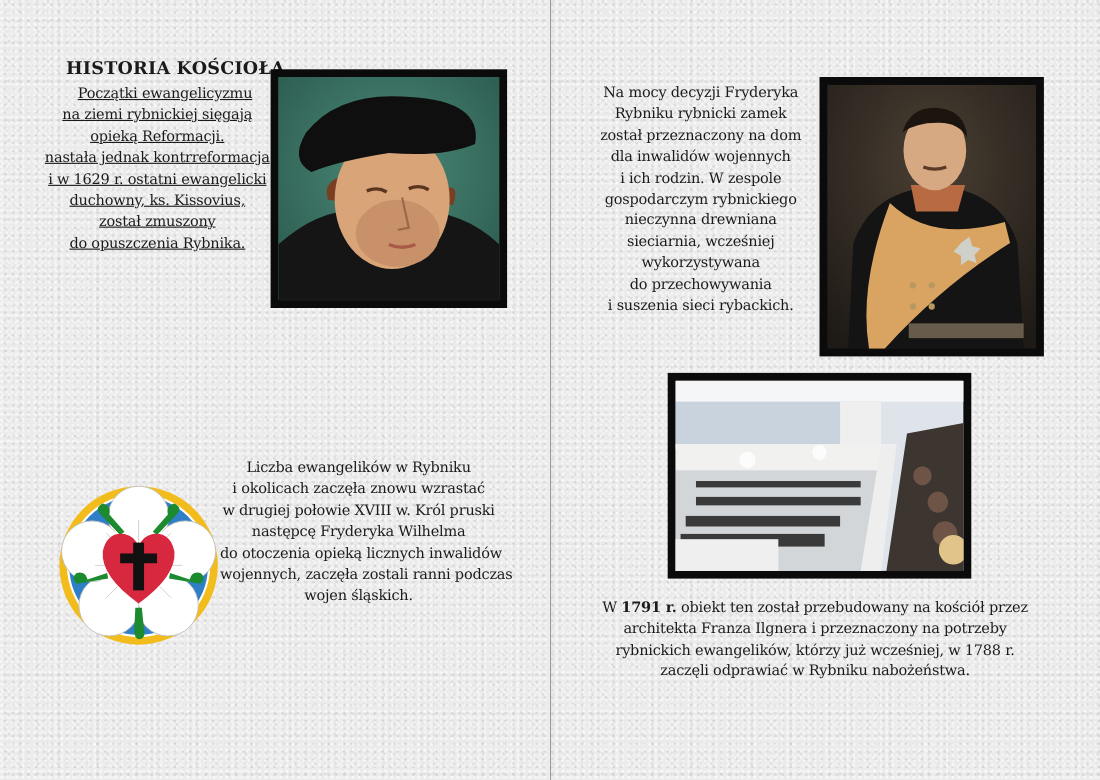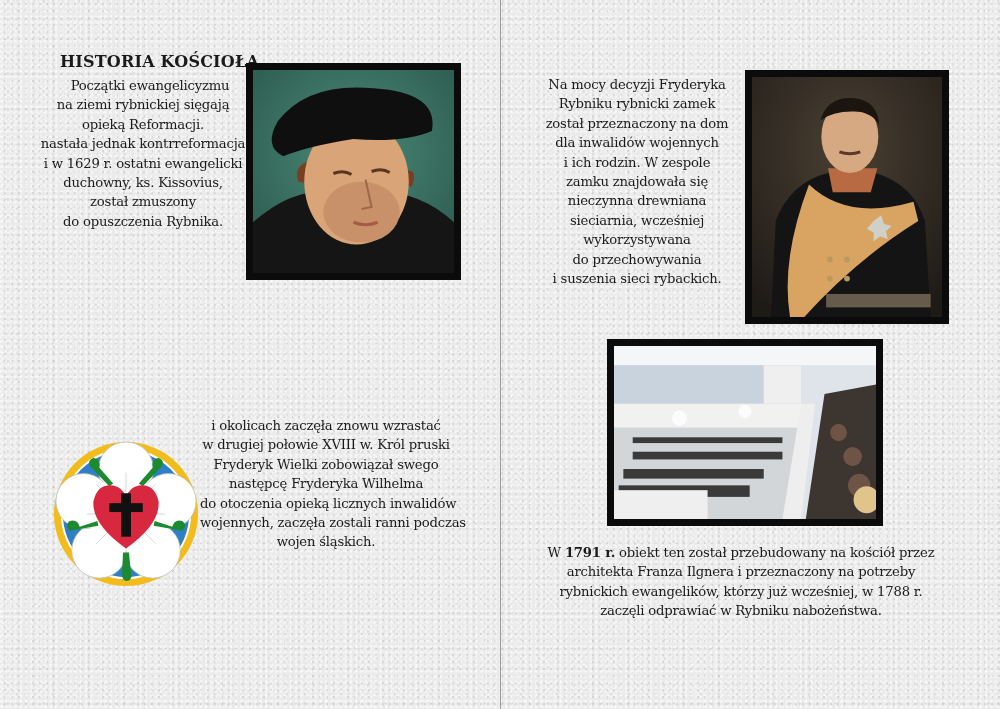--- a/index.html
+++ b/index.html
@@ -31,21 +31,21 @@
   </style>
 </head>
 <body>
 
 <div class="fold"></div>
 
 <section class="page page-left">
 
   <div class="title">HISTORIA KOŚCIOŁA</div>
 
-  <div class="txt" style="left:38px; top:76px; width:210px;">
+  <div class="txt" style="left:38px; top:76px; width:210px;text-decoration:underline;">
     <span class="line" style="padding-left:14px">Początki ewangelicyzmu</span>
     <span class="line">na ziemi rybnickiej sięgają</span>
     <span class="line">opieką Reformacji.</span>
     <span class="line">nastała jednak kontrreformacja</span>
     <span class="line">i w 1629 r. ostatni ewangelicki</span>
     <span class="line">duchowny, ks. Kissovius,</span>
     <span class="line">został zmuszony</span>
     <span class="line">do opuszczenia Rybnika.</span>
   </div>
 
@@ -103,39 +103,39 @@
         <path d="M132 92 q6 -6 0 -10 q-8 -2 -10 6 l-18 -6 -1 5Z"></path>
         <path d="M71 135 q0 8 5 8 q6 -1 4 -9 l-2 -20 -6 0Z"></path>
       </g>
       <path d="M75 110 Q40 85 42 62 Q46 44 62 46 Q72 48 75 58 Q78 48 88 46 Q104 44 108 62 Q110 85 75 110Z" fill="#d8283f"></path>
       <rect x="70" y="54" width="10" height="44" fill="#111"></rect>
       <rect x="58" y="64" width="34" height="9" fill="#111"></rect>
     </svg>
   </div>
 
   <div class="txt" style="left:200px; top:416px; width:252px;">
+    <span class="line">Liczba ewangelików w Rybniku</span>
     <span class="line">i okolicach zaczęła znowu wzrastać</span>
     <span class="line">w drugiej połowie XVIII w. Król pruski</span>
-    <span class="line">Fryderyk Wielki zobowiązał swego</span>
     <span class="line">następcę Fryderyka Wilhelma</span>
     <span class="line">do otoczenia opieką licznych inwalidów</span>
     <span class="line">wojennych, zaczęła zostali ranni podczas</span>
     <span class="line">wojen śląskich.</span>
   </div>
 </section>
 
 <section class="page page-right">
 
   <div class="txt" style="left:30px; top:75px; width:212px;">
     <span class="line">Na mocy decyzji Fryderyka</span>
     <span class="line">Rybniku rybnicki zamek</span>
     <span class="line">został przeznaczony na dom</span>
     <span class="line">dla inwalidów wojennych</span>
     <span class="line">i ich rodzin. W zespole</span>
-    <span class="line">zamku znajdowała się</span>
+    <span class="line">gospodarczym rybnickiego</span>
     <span class="line">nieczynna drewniana</span>
     <span class="line">sieciarnia, wcześniej</span>
     <span class="line">wykorzystywana</span>
     <span class="line">do przechowywania</span>
     <span class="line">i suszenia sieci rybackich.</span>
   </div>
 
   <div class="frame" style="left:244px; top:70px; width:204px; height:254px;">
     <svg viewBox="0 0 200 250" preserveAspectRatio="none">
       <defs>

